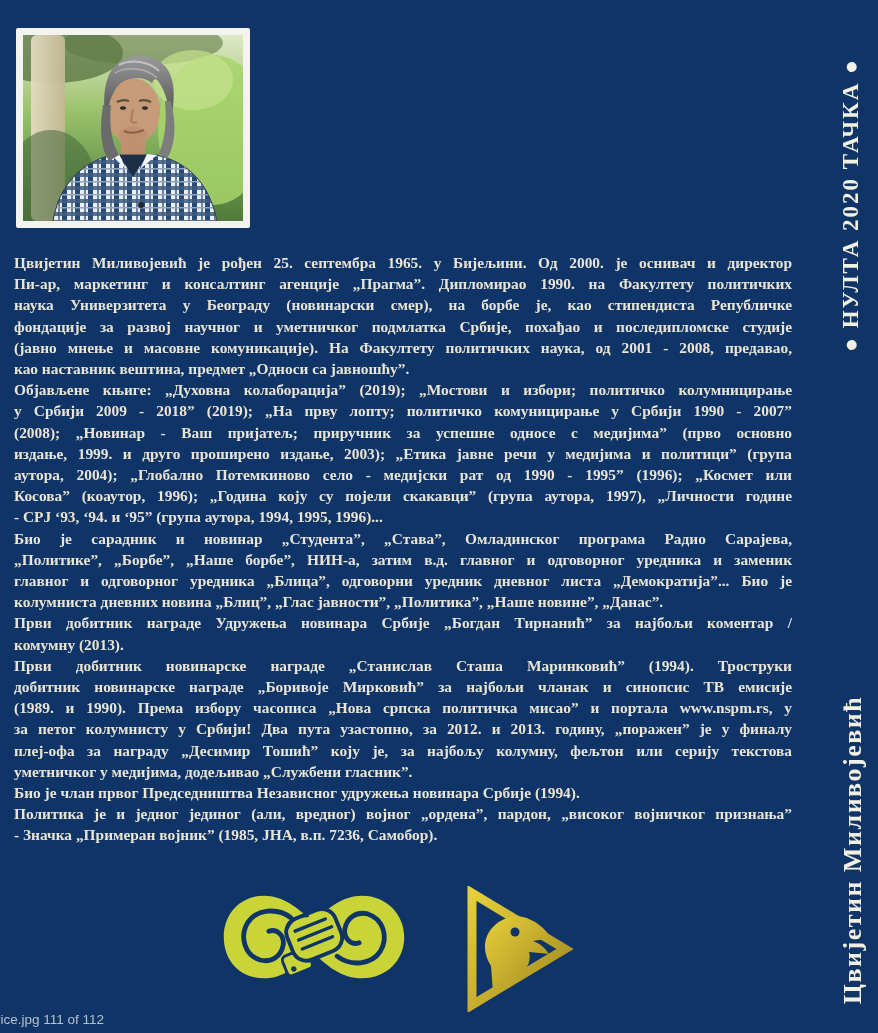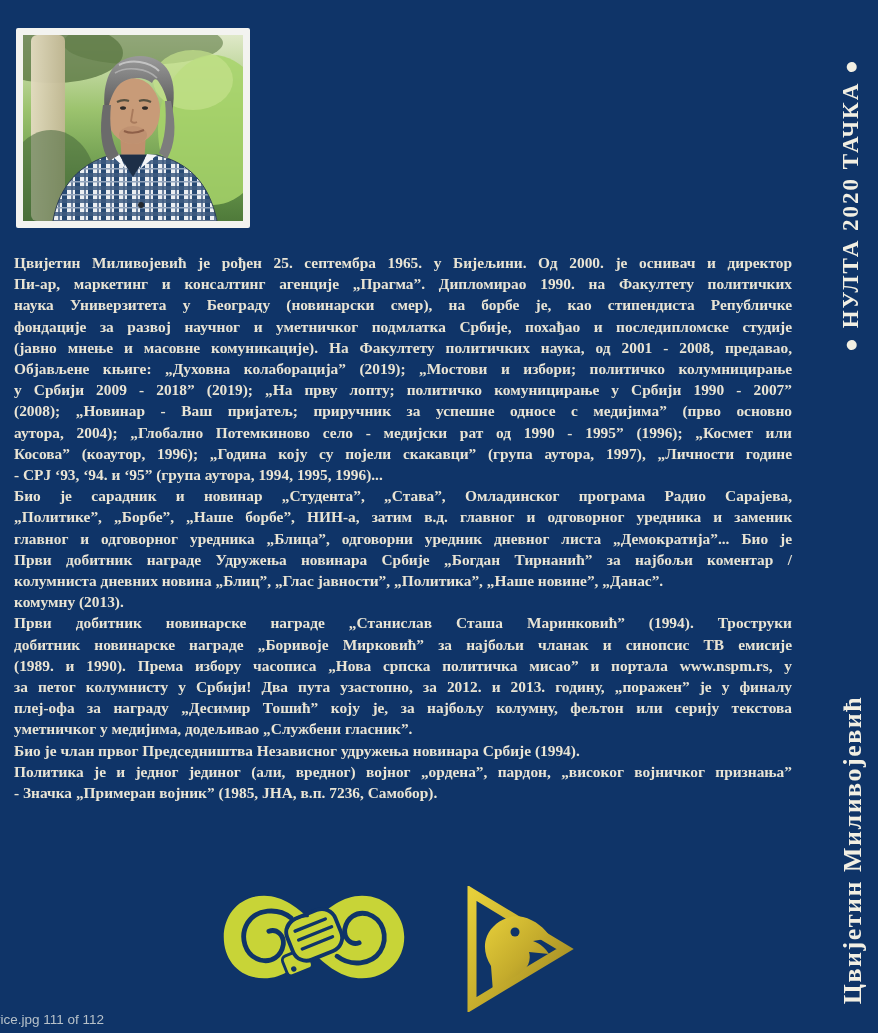--- a/index.html
+++ b/index.html
@@ -106,31 +106,33 @@
       <circle cx="118" cy="170" r="3" fill="#22282e"></circle>
     </svg>
   </div>
 
   <div class="bio">
       <div class="line just">Цвијетин Миливојевић је рођен 25. септембра 1965. у Бијељини. Од 2000. је оснивач и директор</div>
       <div class="line just">Пи-ар, маркетинг и консалтинг агенције „Прагма”. Дипломирао 1990. на Факултету политичких</div>
       <div class="line just">наука Универзитета у Београду (новинарски смер), на борбе је, као стипендиста Републичке</div>
       <div class="line just">фондације за развој научног и уметничког подмлатка Србије, похађао и последипломске студије</div>
       <div class="line just">(јавно мнење и масовне комуникације). На Факултету политичких наука, од 2001 - 2008, предавао,</div>
+      <div class="line">као наставник вештина, предмет „Односи са јавношћу”.</div>
       <div class="line just">Објављене књиге: „Духовна колаборација” (2019); „Мостови и избори; политичко колумницирање</div>
       <div class="line just">у Србији 2009 - 2018” (2019); „На прву лопту; политичко комуницирање у Србији 1990 - 2007”</div>
       <div class="line just">(2008); „Новинар - Ваш пријатељ; приручник за успешне односе с медијима” (прво основно</div>
+      <div class="line just">издање, 1999. и друго проширено издање, 2003); „Етика јавне речи у медијима и политици” (група</div>
       <div class="line just">аутора, 2004); „Глобално Потемкиново село - медијски рат од 1990 - 1995” (1996); „Космет или</div>
       <div class="line just">Косова” (коаутор, 1996); „Година коју су појели скакавци” (група аутора, 1997), „Личности године</div>
       <div class="line">- СРЈ ‘93, ‘94. и ‘95” (група аутора, 1994, 1995, 1996)...</div>
       <div class="line just">Био је сарадник и новинар „Студента”, „Става”, Омладинског програма Радио Сарајева,</div>
       <div class="line just">„Политике”, „Борбе”, „Наше борбе”, НИН-а, затим в.д. главног и одговорног уредника и заменик</div>
       <div class="line just">главног и одговорног уредника „Блица”, одговорни уредник дневног листа „Демократија”... Био је</div>
+      <div class="line">колумниста дневних новина „Блиц”, „Глас јавности”, „Политика”, „Наше новине”, „Данас”.</div>
       <div class="line just">Први добитник награде Удружења новинара Србије „Богдан Тирнанић” за најбољи коментар /</div>
-      <div class="line">колумниста дневних новина „Блиц”, „Глас јавности”, „Политика”, „Наше новине”, „Данас”.</div>
       <div class="line">комумну (2013).</div>
       <div class="line just">Први добитник новинарске награде „Станислав Сташа Маринковић” (1994). Троструки</div>
       <div class="line just">добитник новинарске награде „Боривоје Мирковић” за најбољи чланак и синопсис ТВ емисије</div>
       <div class="line just">(1989. и 1990). Према избору часописа „Нова српска политичка мисао” и портала www.nspm.rs, у</div>
       <div class="line just">за петог колумнисту у Србији! Два пута узастопно, за 2012. и 2013. годину, „поражен” је у финалу</div>
       <div class="line just">плеј-офа за награду „Десимир Тошић” коју је, за најбољу колумну, фељтон или серију текстова</div>
       <div class="line">уметничког у медијима, додељивао „Службени гласник”.</div>
       <div class="line">Био је члан првог Председништва Независног удружења новинара Србије (1994).</div>
       <div class="line just">Политика је и једног јединог (али, вредног) војног „ордена”, пардон, „високог војничког признања”</div>
       <div class="line">- Значка „Примеран војник” (1985, ЈНА, в.п. 7236, Самобор).</div>

